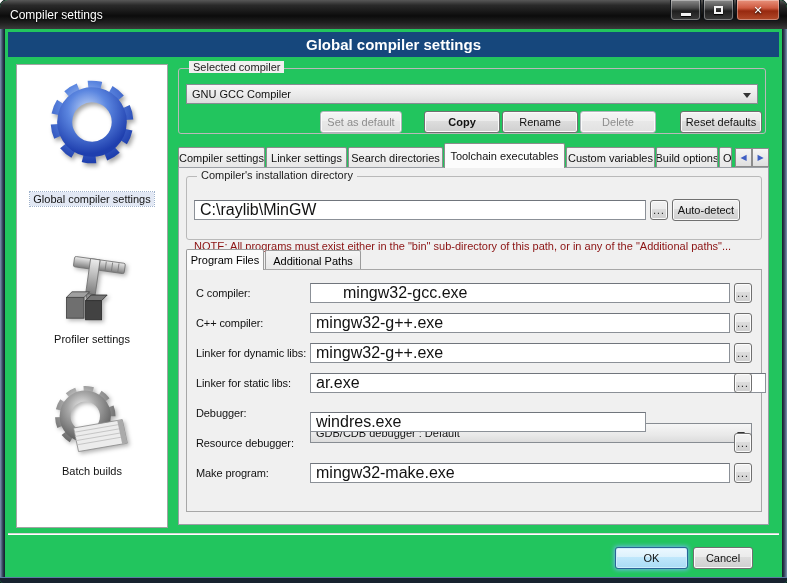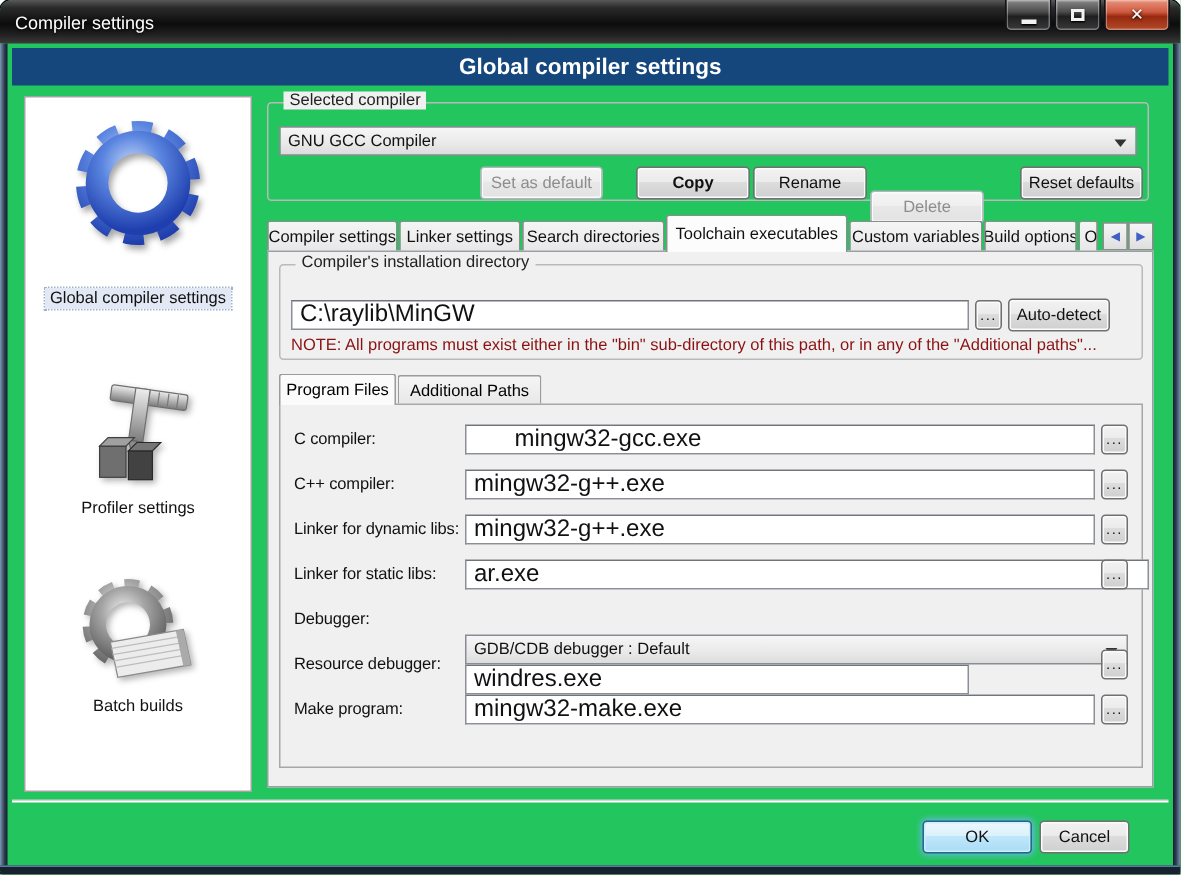--- a/index.html
+++ b/index.html
@@ -176,21 +176,21 @@
   </div>
   <div class="abs btn disabled" style="left:320px;top:111px;width:82px;height:22px;">
     <span>Set as default</span>
   </div>
   <div class="abs btn" style="left:424px;top:111px;width:76px;height:22px;font-weight:bold;">
     <span>Copy</span>
   </div>
   <div class="abs btn" style="left:502px;top:111px;width:76px;height:22px;">
     <span>Rename</span>
   </div>
-  <div class="abs btn disabled" style="left:580px;top:111px;width:76px;height:22px;margin-top:16px;">
+  <div class="abs btn disabled" style="left:580px;top:111px;width:76px;height:22px;">
     <span>Delete</span>
   </div>
   <div class="abs btn" style="left:680px;top:111px;width:82px;height:22px;">
     <span>Reset defaults</span>
   </div>
 
   <div class="abs tab" style="left:178px;width:87px;">
     <span>Compiler settings</span>
     </div>
   <div class="abs tab" style="left:266px;width:81px;">
@@ -225,21 +225,21 @@
   </div>
   <div class="abs tfield" style="left:194px;top:200px;width:452px;z-index:4;">
     <span>C:\raylib\MinGW</span>
   </div>
   <div class="abs btn browse" style="left:650px;top:200px;width:18px;height:20px;z-index:4;">
     <span>...</span>
   </div>
   <div class="abs btn" style="left:672px;top:199px;width:68px;height:22px;z-index:4;">
     <span>Auto-detect</span>
   </div>
-  <div id="note-text" class="abs" style="left:194px;top:224px;z-index:4;">NOTE: All programs must exist either in the "bin" sub-directory of this path, or in any of the "Additional paths"...</div>
+  <div id="note-text" class="abs" style="left:194px;top:240px;z-index:4;">NOTE: All programs must exist either in the "bin" sub-directory of this path, or in any of the "Additional paths"...</div>
 
   <div class="abs subtab active" style="left:186px;width:78px;">
     <span>Program Files</span>
     </div>
   <div class="abs subtab" style="left:265px;width:96px;">
     <span>Additional Paths</span>
     </div>
   <div id="subtab-panel" class="abs"></div>
 
   <span class="abs flabel" style="left:196px;top:287px;z-index:6;">C compiler:</span>
@@ -274,21 +274,21 @@
     <span>...</span>
     </div>
 
   <span class="abs flabel" style="left:196px;top:407px;z-index:6;">Debugger:</span>
   <div class="abs combo" style="left:310px;top:403px;width:442px;z-index:6;">
     <span>GDB/CDB debugger : Default</span>
     <span class="drop-arrow"></span>
     </div>
 
   <span class="abs flabel" style="left:196px;top:437px;z-index:6;">Resource debugger:</span>
-  <div class="abs tfield" style="left:310px;top:443px;width:336px;z-index:6;">
+  <div class="abs tfield" style="left:310px;top:412px;width:336px;z-index:6;">
     <span>windres.exe</span>
     </div>
   <div class="abs btn browse" style="left:734px;top:433px;width:18px;height:20px;z-index:6;">
     <span>...</span>
     </div>
 
   <span class="abs flabel" style="left:196px;top:467px;z-index:6;">Make program:</span>
   <div class="abs tfield" style="left:310px;top:463px;width:420px;z-index:6;">
     <span>mingw32-make.exe</span>
     </div>

